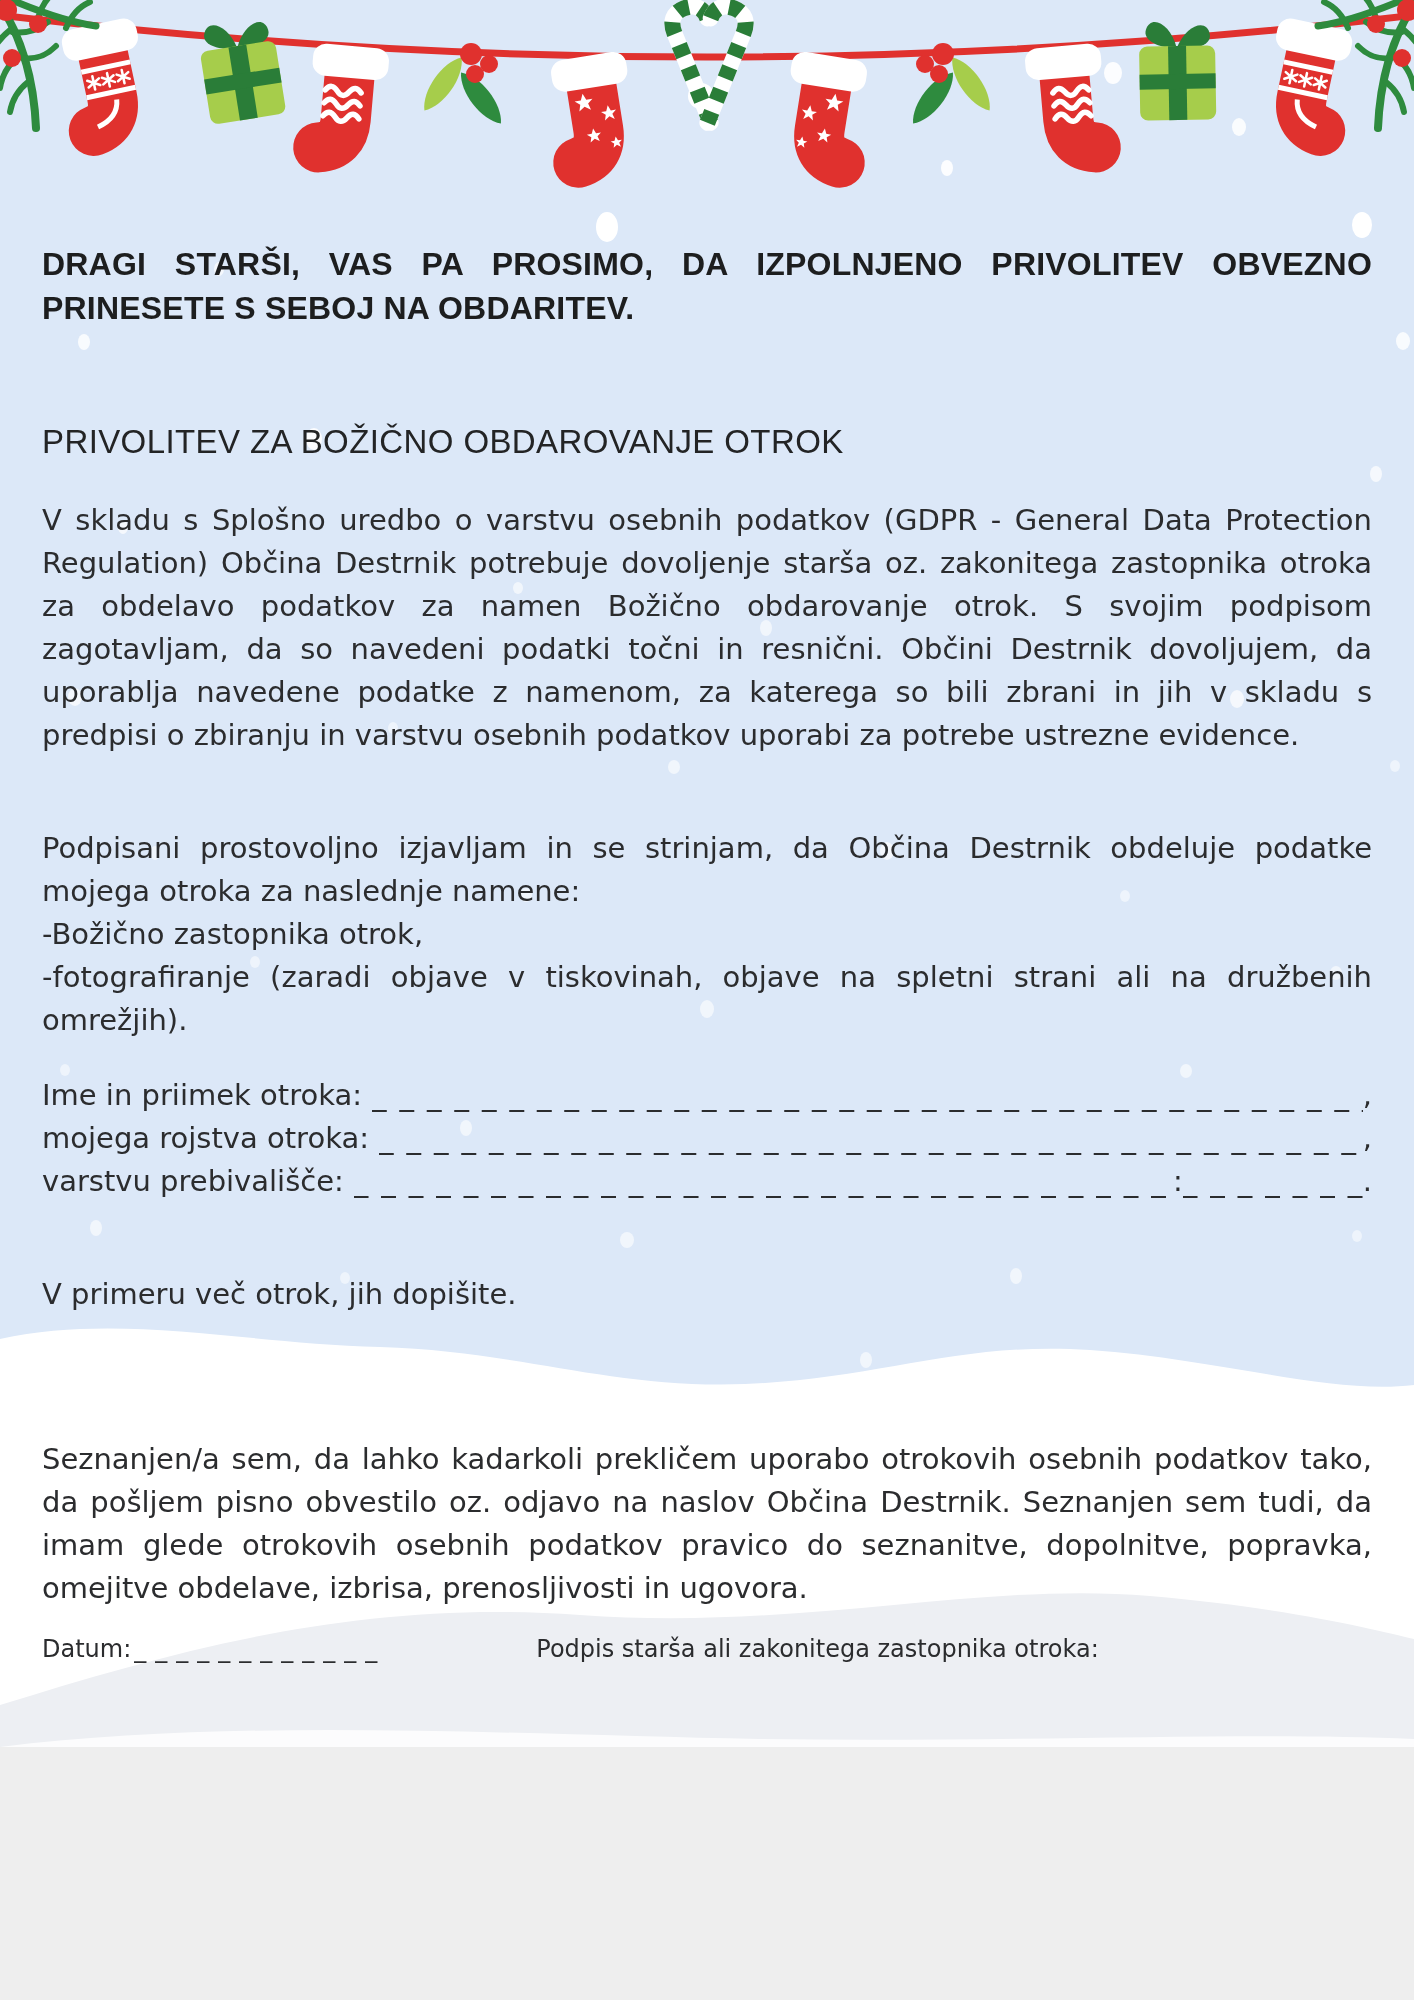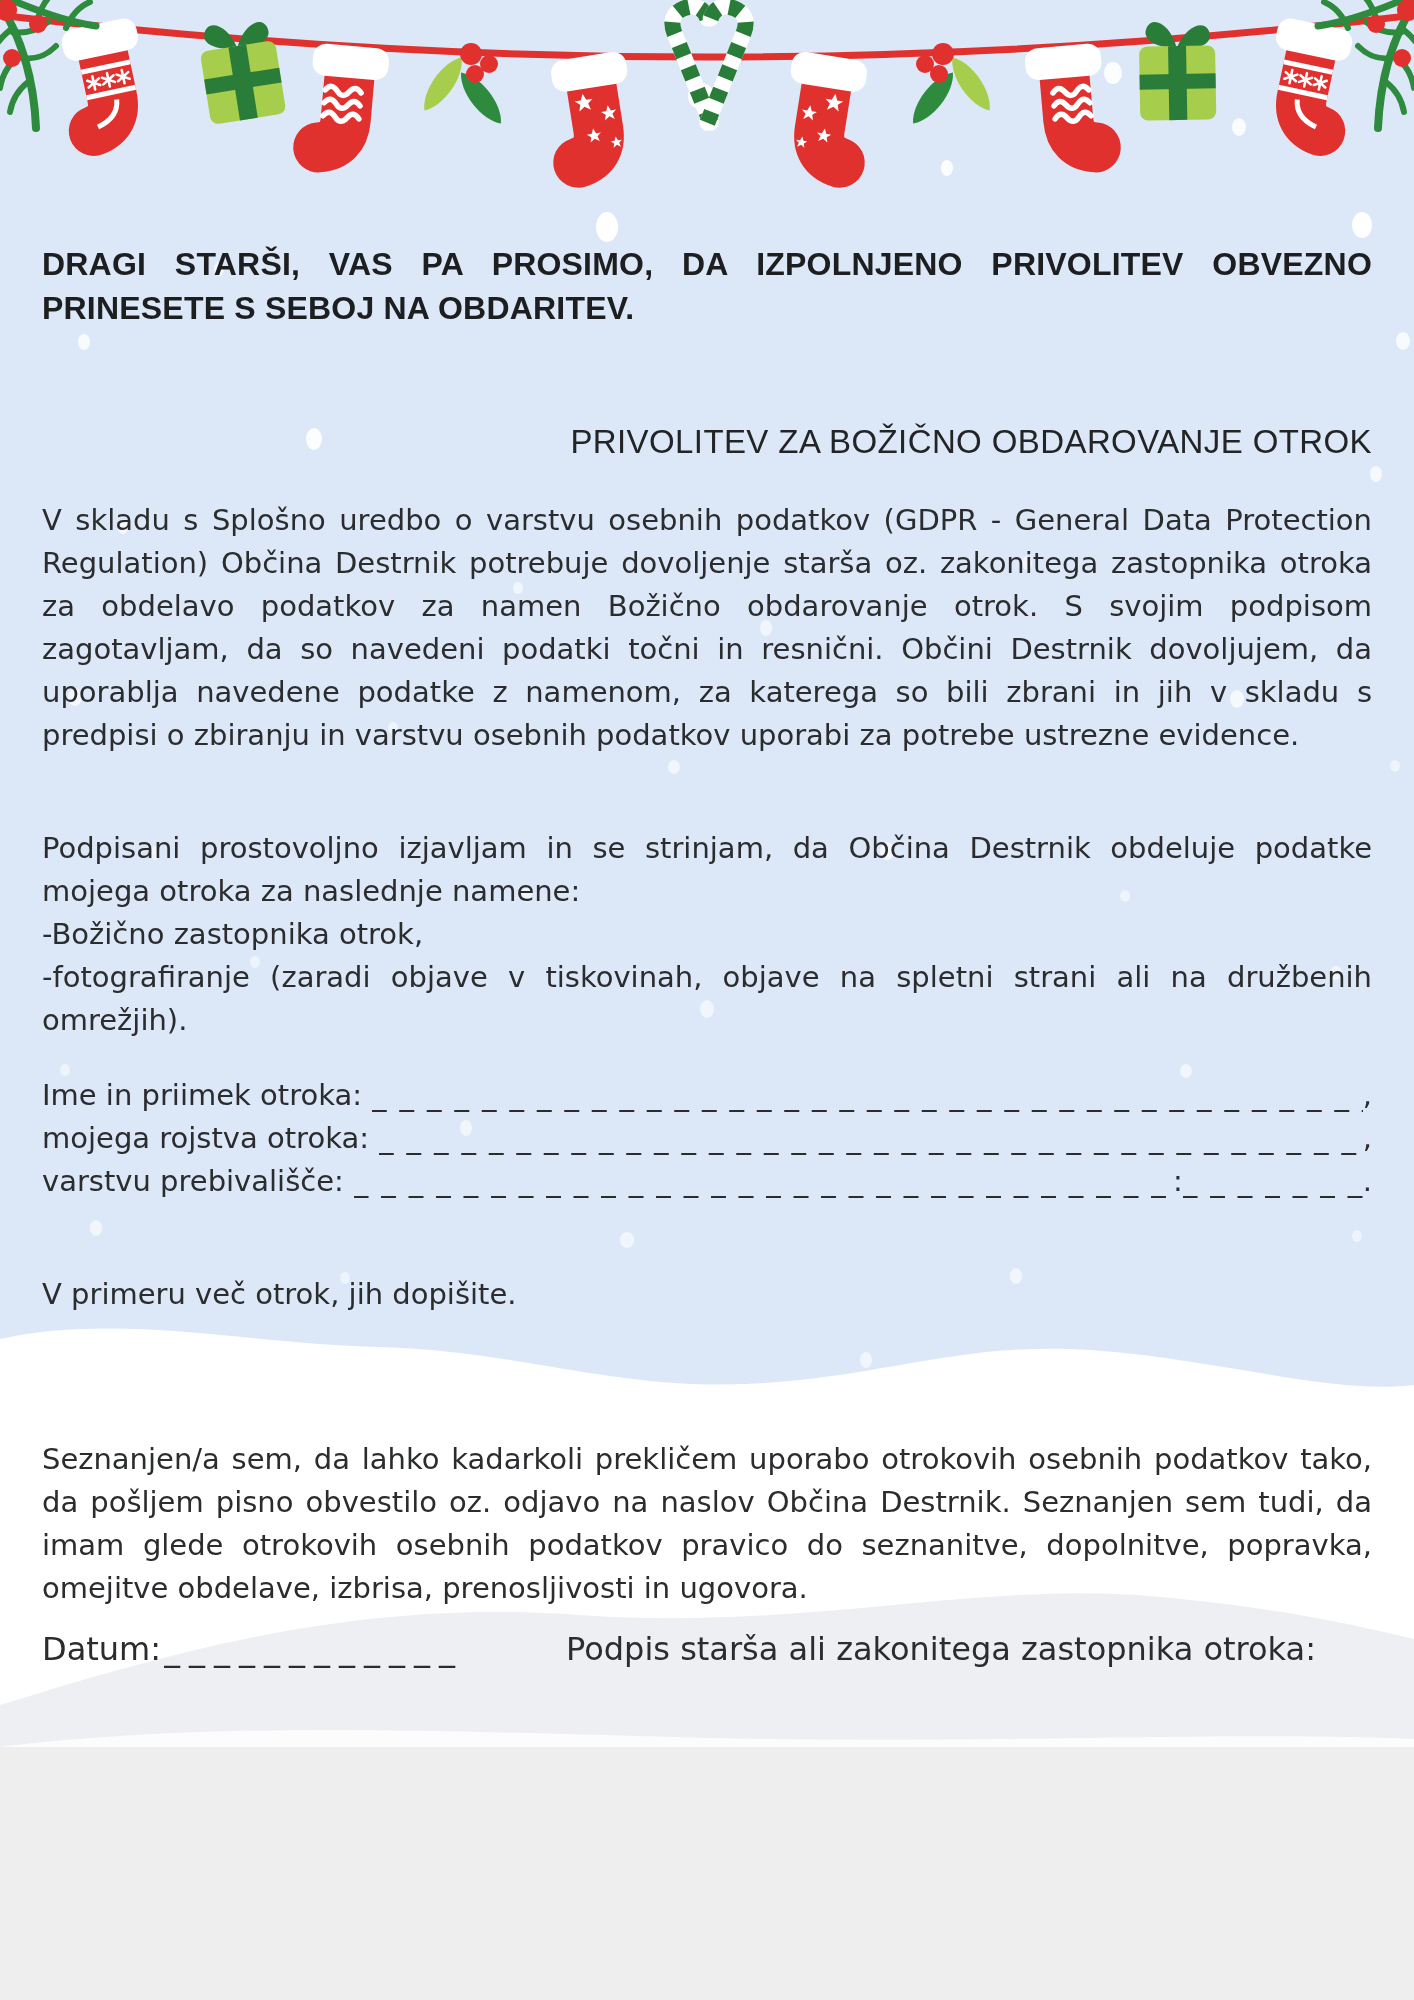--- a/index.html
+++ b/index.html
@@ -24,36 +24,36 @@
   .hills{position:absolute;left:0;bottom:0;z-index:1;}
   .garland{position:absolute;left:0;top:0;z-index:4;}
   .content{position:relative;z-index:3;padding:0 42px;}
 
   .notice{
     margin:242px 0 0;font-family:"Liberation Sans",sans-serif;font-weight:bold;
     font-size:32px;line-height:44px;text-align:justify;color:#1d1e1f;letter-spacing:.2px;
   }
   .doc-title{
     margin:90px 0 0;font-family:"Liberation Sans",sans-serif;font-weight:400;
-    font-size:33px;line-height:43px;text-align:right;color:#232425;letter-spacing:.4px;
+    font-size:33px;line-height:43px;text-align:left;color:#232425;letter-spacing:.4px;
   }
   .body-par{margin:0;font-size:29px;line-height:43px;text-align:justify;}
   .p1{margin-top:36px;}
   .p2{margin-top:70px;}
   .purpose{margin:0;font-size:29px;line-height:43px;text-align:justify;}
   .fields{margin-top:32px;}
   .field-row{display:flex;align-items:baseline;font-size:29px;line-height:43px;}
   .f-label{white-space:nowrap;margin-right:10px;}
   .f-line{flex:1 1 auto;overflow:hidden;white-space:nowrap;letter-spacing:13px;min-width:0;}
   .f-line-short{width:180px;overflow:hidden;white-space:nowrap;letter-spacing:13px;flex:0 0 auto;}
   .f-mid{flex:0 0 auto;}
   .f-suffix{flex:0 0 auto;}
   .note{margin:70px 0 0;font-size:29px;line-height:43px;}
   .p3{margin-top:122px;}
-  .datum-row{display:flex;align-items:center;margin-top:18px;font-size:32px;line-height:43px;}
+  .datum-row{display:flex;align-items:center;margin-top:18px;font-size:24px;line-height:43px;}
   .datum-line{width:292px;overflow:hidden;white-space:nowrap;letter-spacing:9px;margin-left:3px;}
   .sig-label{margin-left:110px;white-space:nowrap;}
   .sig-line{
     margin:64px 0 0 613px;width:700px;overflow:hidden;white-space:nowrap;
     font-size:29px;letter-spacing:16px;
   }
 
   
   .fill-red{fill:var(--c-garland_red);}         .str-red{stroke:var(--c-garland_red);fill:none;}
   .fill-white{fill:var(--c-snow_white);}        .str-white{stroke:var(--c-snow_white);fill:none;}

